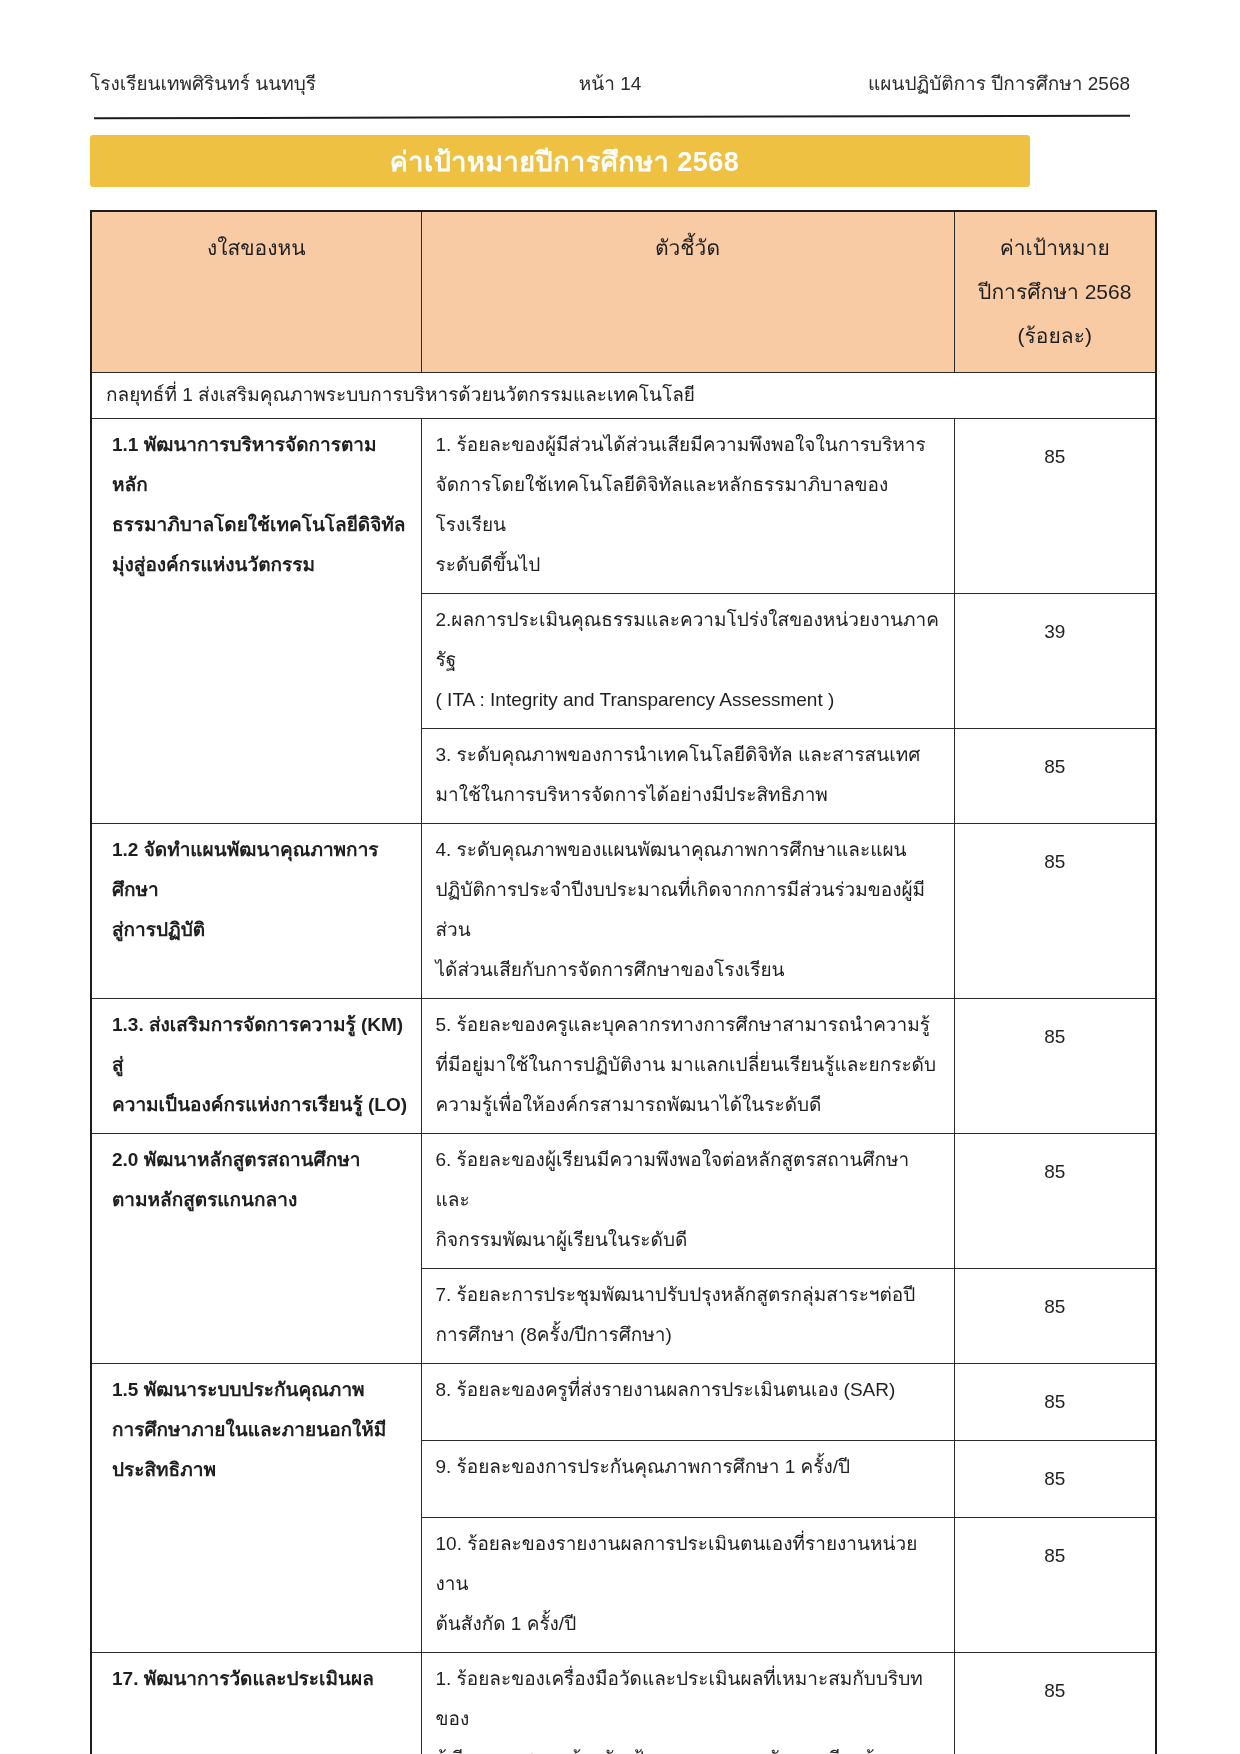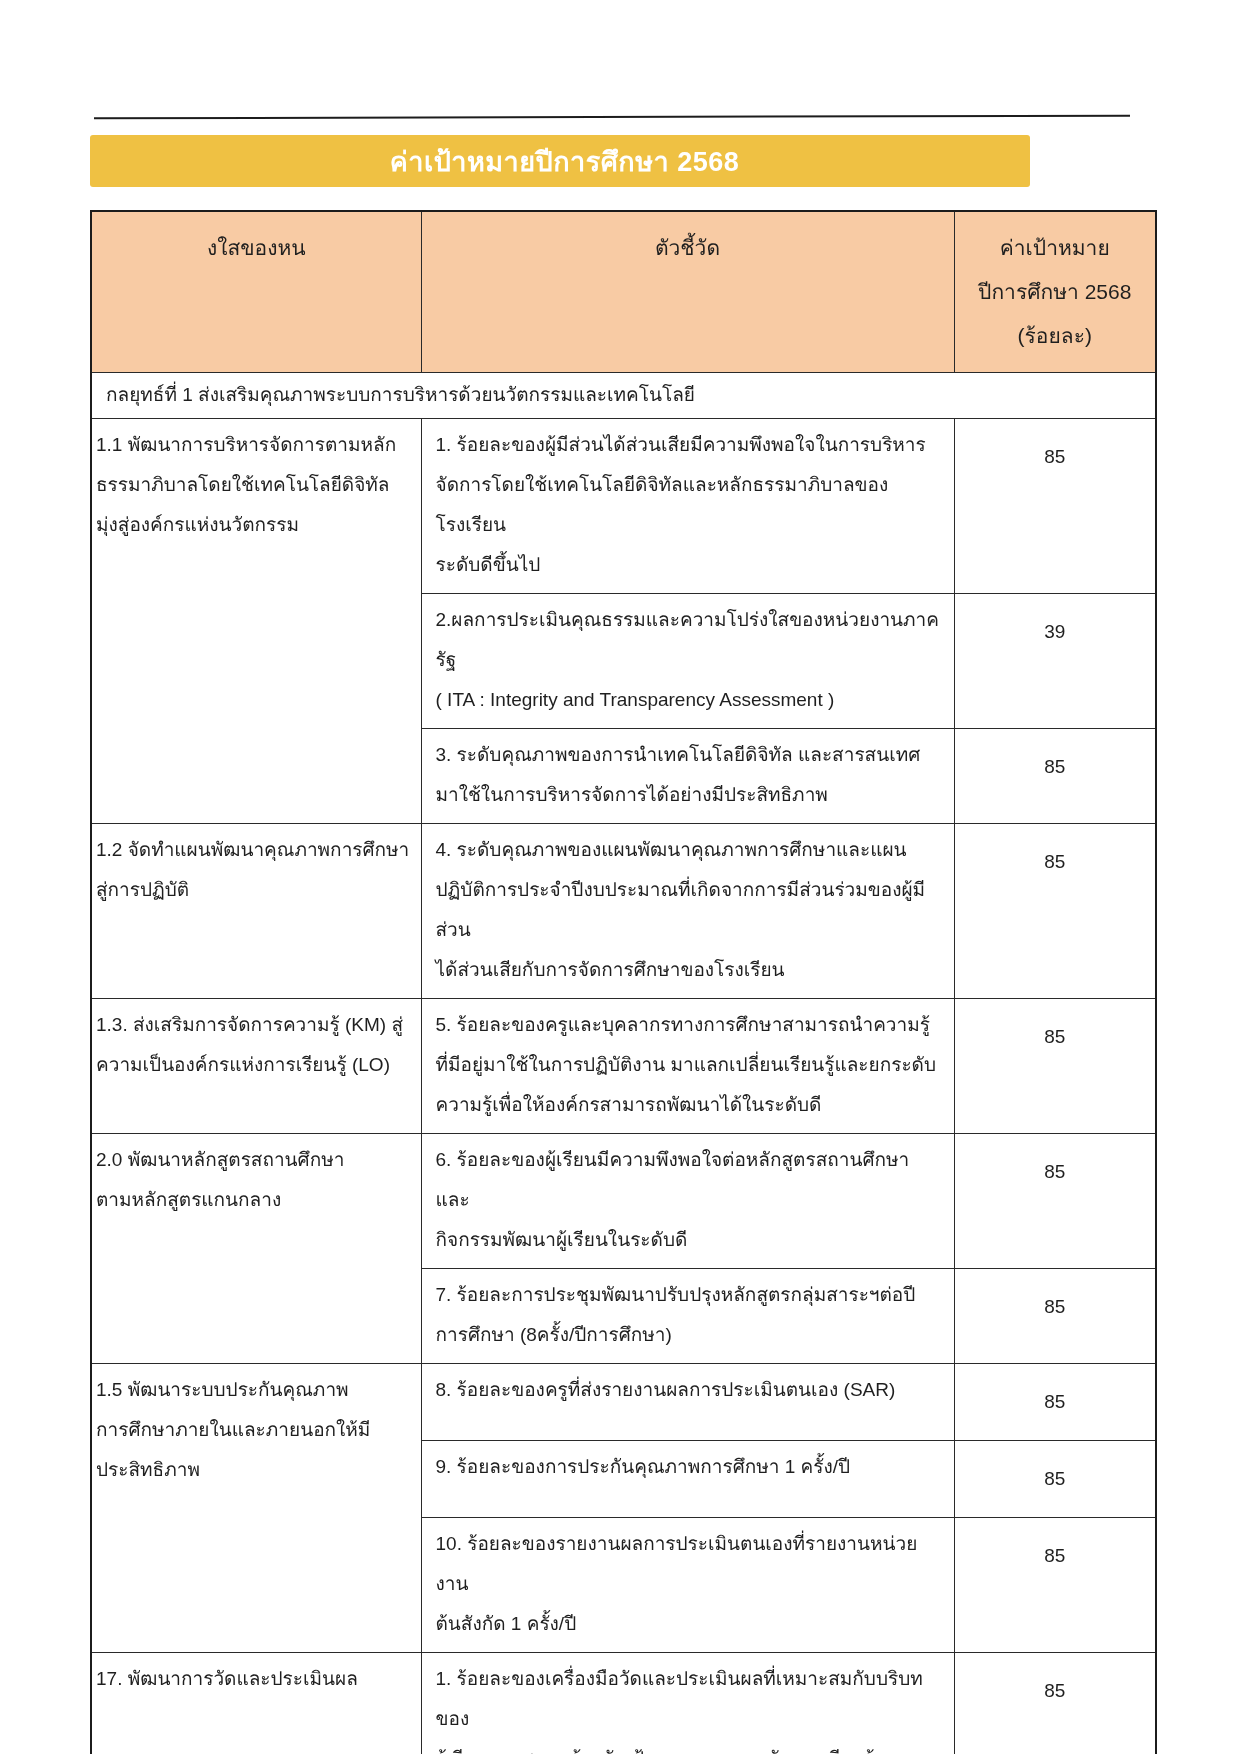--- a/index.html
+++ b/index.html
@@ -87,39 +87,45 @@
     padding: 14px 8px;
     line-height: 44px;
   }
   td.strategy-cell {
     padding: 5px 12px 6px 14px;
     line-height: 34px;
     font-size: 19px;
     margin-top: 40px;
   }
   td.project-cell {
-    padding: 6px 10px 8px 4px;
+    padding: 6px 10px 8px 20px;
     line-height: 40px;
+    font-weight: bold;
   }
   td.indicator-cell {
     padding: 6px 12px 8px 14px;
     line-height: 40px;
   }
   td.target-cell {
     padding: 20px 6px;
     text-align: center;
     line-height: 36px;
   }
   .pre { white-space: pre-line; }
 </style>
 </head>
 <body>
 
 <div class="page">
 
+  <div class="doc-header">
+    <span class="h-left">โรงเรียนเทพศิรินทร์ นนทบุรี</span>
+    <span class="h-mid">หน้า 14</span>
+    <span class="h-right">แผนปฏิบัติการ ปีการศึกษา 2568</span>
+  </div>
 
   <div class="header-rule"></div>
 
   <div class="banner">
     <span class="banner-text">ค่าเป้าหมายปีการศึกษา 2568</span>
   </div>
 
   <table class="goals">
     <colgroup>
       <col class="c-project">

